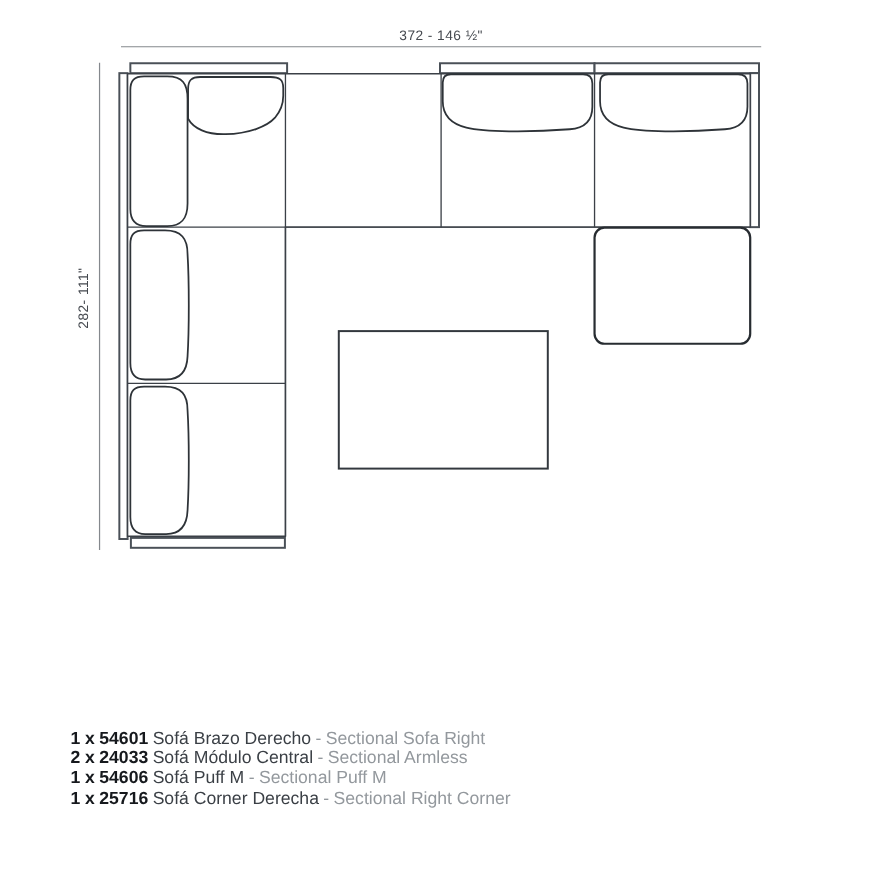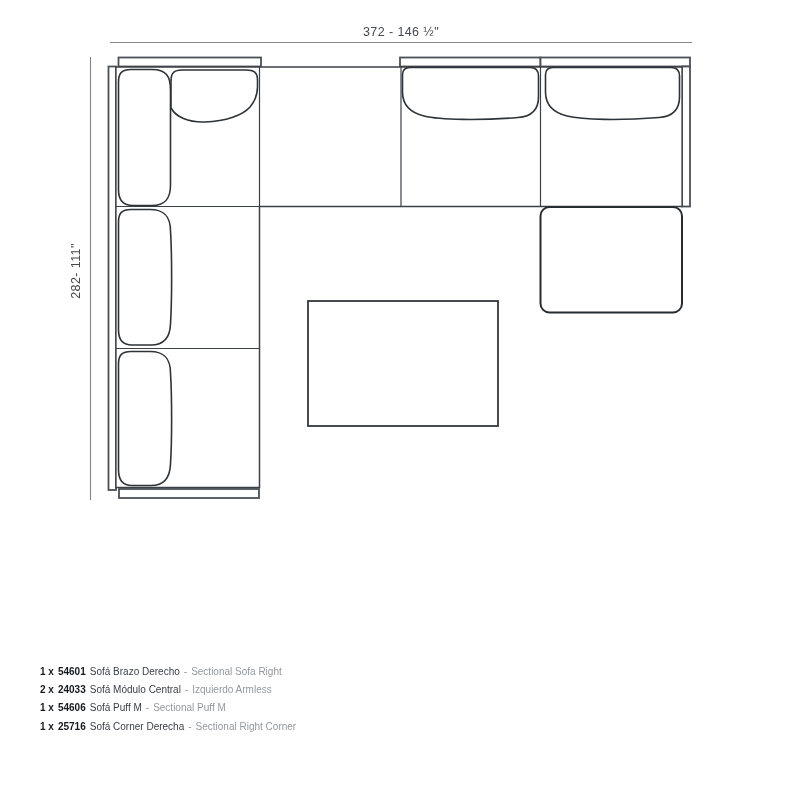--- a/index.html
+++ b/index.html
@@ -16,23 +16,24 @@
     font-size:12.5px;
     letter-spacing:0.4px;
     fill:#45494f;
   }
   .parts-list{
     position:absolute;
     left:40px;
     top:663px;
   }
   .part-row{
-    font-size:10px;
+    font-size:16px;
     line-height:18.2px;
     white-space:nowrap;
+    margin-left:24px;
   }
   .part-row span{margin-right:4px;}
   .part-qty,.part-code{
     font-weight:bold;
     color:#16191d;
   }
   .part-es{color:#3a3f45;}
   .part-sep,.part-en{color:#93989d;}
 </style>
 </head>
@@ -100,21 +101,21 @@
     <rect x="540.5" y="207" width="141.5" height="105.5" rx="9" fill="#ffffff" stroke="#272c31" stroke-width="2"></rect>
 
     <rect x="308" y="301" width="190" height="125" fill="#ffffff" stroke="#33383e" stroke-width="1.8"></rect>
   </svg>
 
   <div class="parts-list">
     <div class="part-row">
       <span class="part-qty">1 x</span><span class="part-code">54601</span><span class="part-es">Sofá Brazo Derecho</span><span class="part-sep">-</span><span class="part-en">Sectional Sofa Right</span>
     </div>
     <div class="part-row">
-      <span class="part-qty">2 x</span><span class="part-code">24033</span><span class="part-es">Sofá Módulo Central</span><span class="part-sep">-</span><span class="part-en">Izquierdo Armless</span>
+      <span class="part-qty">2 x</span><span class="part-code">24033</span><span class="part-es">Sofá Módulo Central</span><span class="part-sep">-</span><span class="part-en">Sectional Armless</span>
     </div>
     <div class="part-row">
       <span class="part-qty">1 x</span><span class="part-code">54606</span><span class="part-es">Sofá Puff M</span><span class="part-sep">-</span><span class="part-en">Sectional Puff M</span>
     </div>
     <div class="part-row">
       <span class="part-qty">1 x</span><span class="part-code">25716</span><span class="part-es">Sofá Corner Derecha</span><span class="part-sep">-</span><span class="part-en">Sectional Right Corner</span>
     </div>
   </div>
 
 </div>

